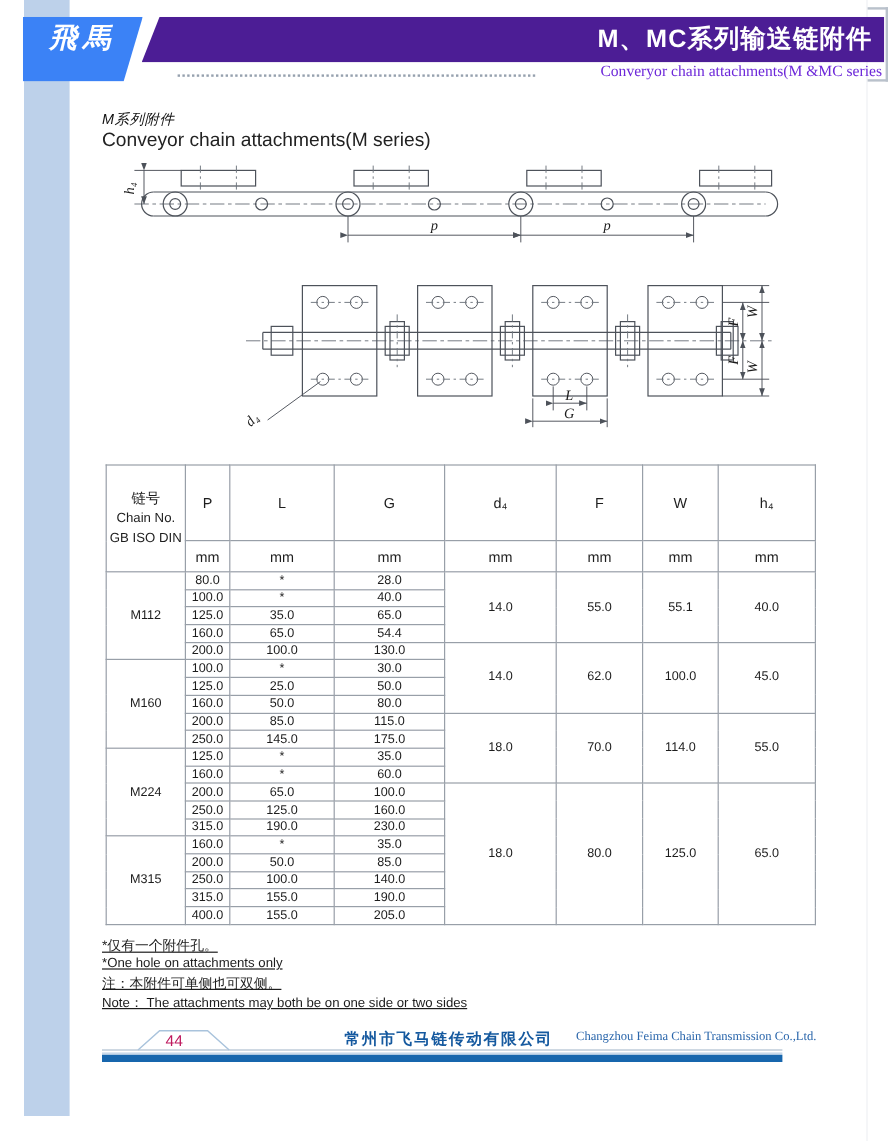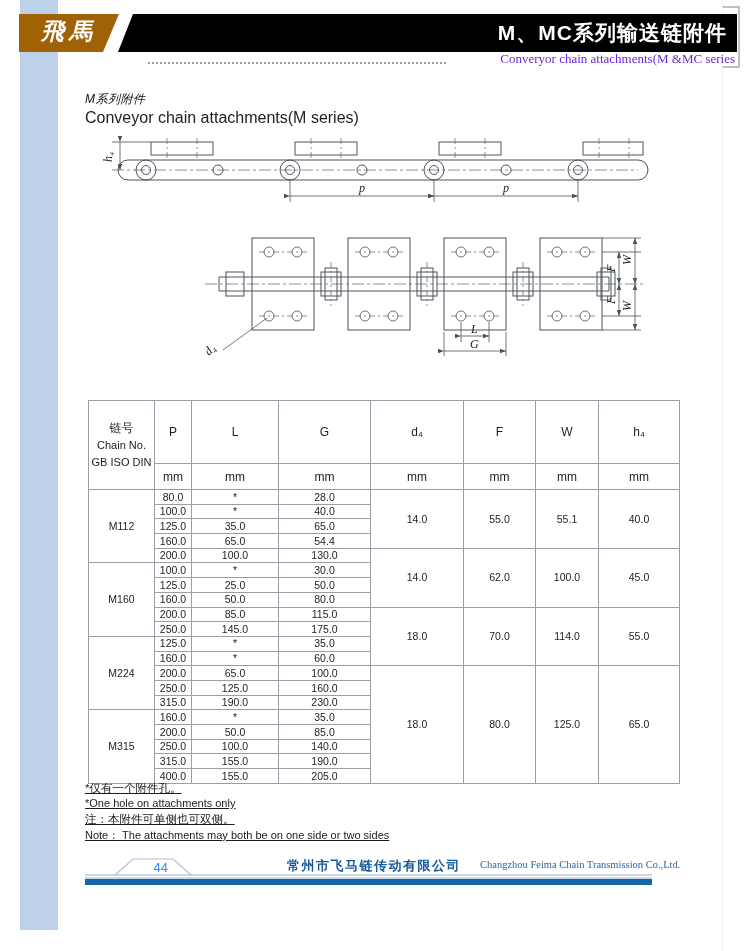--- a/index.html
+++ b/index.html
@@ -5,25 +5,25 @@
   html,body{margin:0;padding:0;background:#fff;}
   .page{position:relative;width:745px;height:951px;background:#fff;overflow:hidden;
         font-family:"Liberation Sans",sans-serif;color:#222;}
   .abs{position:absolute;}
 
   
   .stripe{left:20px;top:0;width:38px;height:930px;background:#bdd1ea;}
   .page-edge{left:722px;top:0;width:1px;height:951px;background:#eef1f4;}
 
   
-  .logo{left:19px;top:14px;width:100px;height:38px;background:#a16207;
+  .logo{left:19px;top:14px;width:100px;height:54px;background:#3b82f6;
         clip-path:polygon(0 0,100% 0,84% 100%,0 100%);
         color:#fff;font-family:"Liberation Serif",serif;font-weight:bold;font-style:italic;
         font-size:23px;line-height:36px;letter-spacing:5px;padding-left:0;text-align:center;}
-  .band{left:118px;top:14px;width:619px;height:38px;background:#000000;
+  .band{left:118px;top:14px;width:619px;height:38px;background:#4c1d95;
         clip-path:polygon(15px 0,100% 0,100% 100%,0 100%);
         color:#fff;font-size:21px;font-weight:bold;line-height:38px;text-align:right;
         padding-right:10px;box-sizing:border-box;letter-spacing:1px;}
   .bracket-v{left:738px;top:6px;width:2px;height:62px;background:#b9c1cb;}
   .bracket-t{left:723px;top:6px;width:17px;height:2px;background:#b9c1cb;}
   .bracket-b{left:723px;top:66px;width:17px;height:2px;background:#b9c1cb;}
   .leader{left:148px;top:56px;width:298px;height:6px;border-bottom:2px dotted #96a1ae;}
   .subtitle{left:455px;top:51px;width:280px;font-family:"Liberation Serif",serif;
         font-size:13px;color:#6d28d9;text-align:right;}
 
@@ -37,40 +37,40 @@
   svg{overflow:visible;}
   .ln{stroke:#4d525a;stroke-width:1;fill:none;}
   .thin{stroke:#4d525a;stroke-width:.8;fill:none;}
   .cl{stroke:#70767e;stroke-width:.8;fill:none;stroke-dasharray:12 3 3 3;}
   .hd{stroke:#70767e;stroke-width:.8;fill:none;stroke-dasharray:6 3 2 3;}
   .dim{stroke:#4d525a;stroke-width:.8;fill:none;}
   .dtxt{font-family:"Liberation Serif",serif;font-style:italic;font-size:12px;fill:#1c1c1c;}
 
   
   .tblwrap{left:88px;top:387px;}
-  table.spec{border-collapse:collapse;table-layout:fixed;width:591px;background:#fff;margin-top:13px;}
+  table.spec{border-collapse:collapse;table-layout:fixed;width:591px;background:#fff;}
   table.spec th,table.spec td{border:1px solid #989fa8;padding:0;text-align:center;
         font-weight:normal;font-family:"Liberation Sans",sans-serif;color:#1d1d1d;}
   tr.hrow1{height:63px;}
   tr.hrow2{height:26px;}
   table.spec thead th{font-size:12px;}
   .chain-h div{line-height:1.55;font-size:11px;}
   .chain-h div:first-child{font-size:12px;}
   table.spec tbody tr{height:14.7px;}
   table.spec tbody td{font-size:10.5px;line-height:1;}
   td.chain-cell{font-size:11px;}
   th.unit{font-size:10.5px;}
 
   
   .note{left:85px;font-size:11px;color:#1d1d1d;text-decoration:underline;}
   .note.cn{font-size:11.5px;}
 
   
   .foot-svg{left:85px;top:853px;}
-  .pageno{left:138px;top:860px;width:30px;text-align:right;font-size:13px;color:#3b82f6;}
+  .pageno{left:138px;top:860px;width:30px;text-align:left;font-size:13px;color:#be185d;}
   .bar-light{left:85px;top:877px;width:567px;height:2px;background:#c9d9ea;}
   .bar-dark{left:85px;top:879px;width:567px;height:6px;background:#1766ad;}
   .comp-cn{left:287px;top:857px;font-size:13px;font-weight:bold;color:#15599f;letter-spacing:1.5px;}
   .comp-en{left:480px;top:859px;font-family:"Liberation Serif",serif;font-size:10.5px;color:#2a66ab;}
 </style>
 </head>
 <body>
 
 <div class="page">
 

